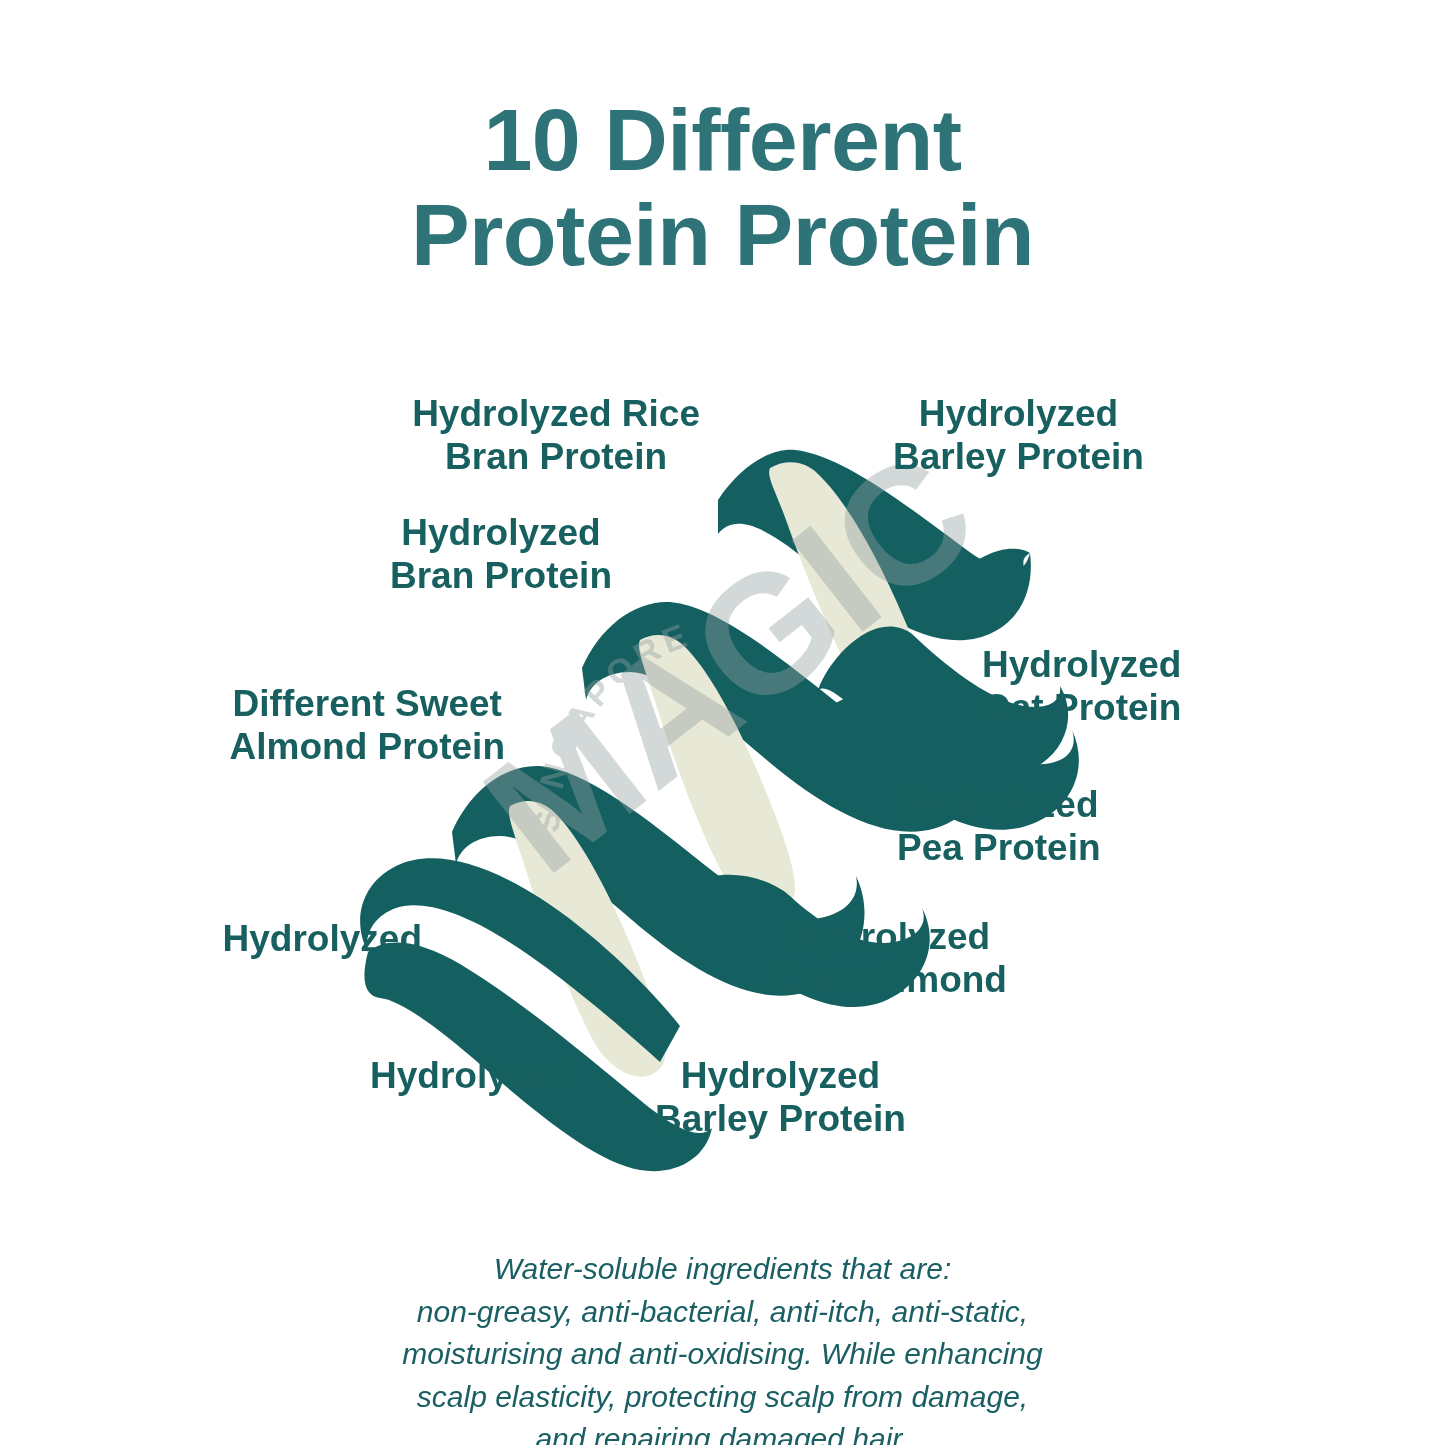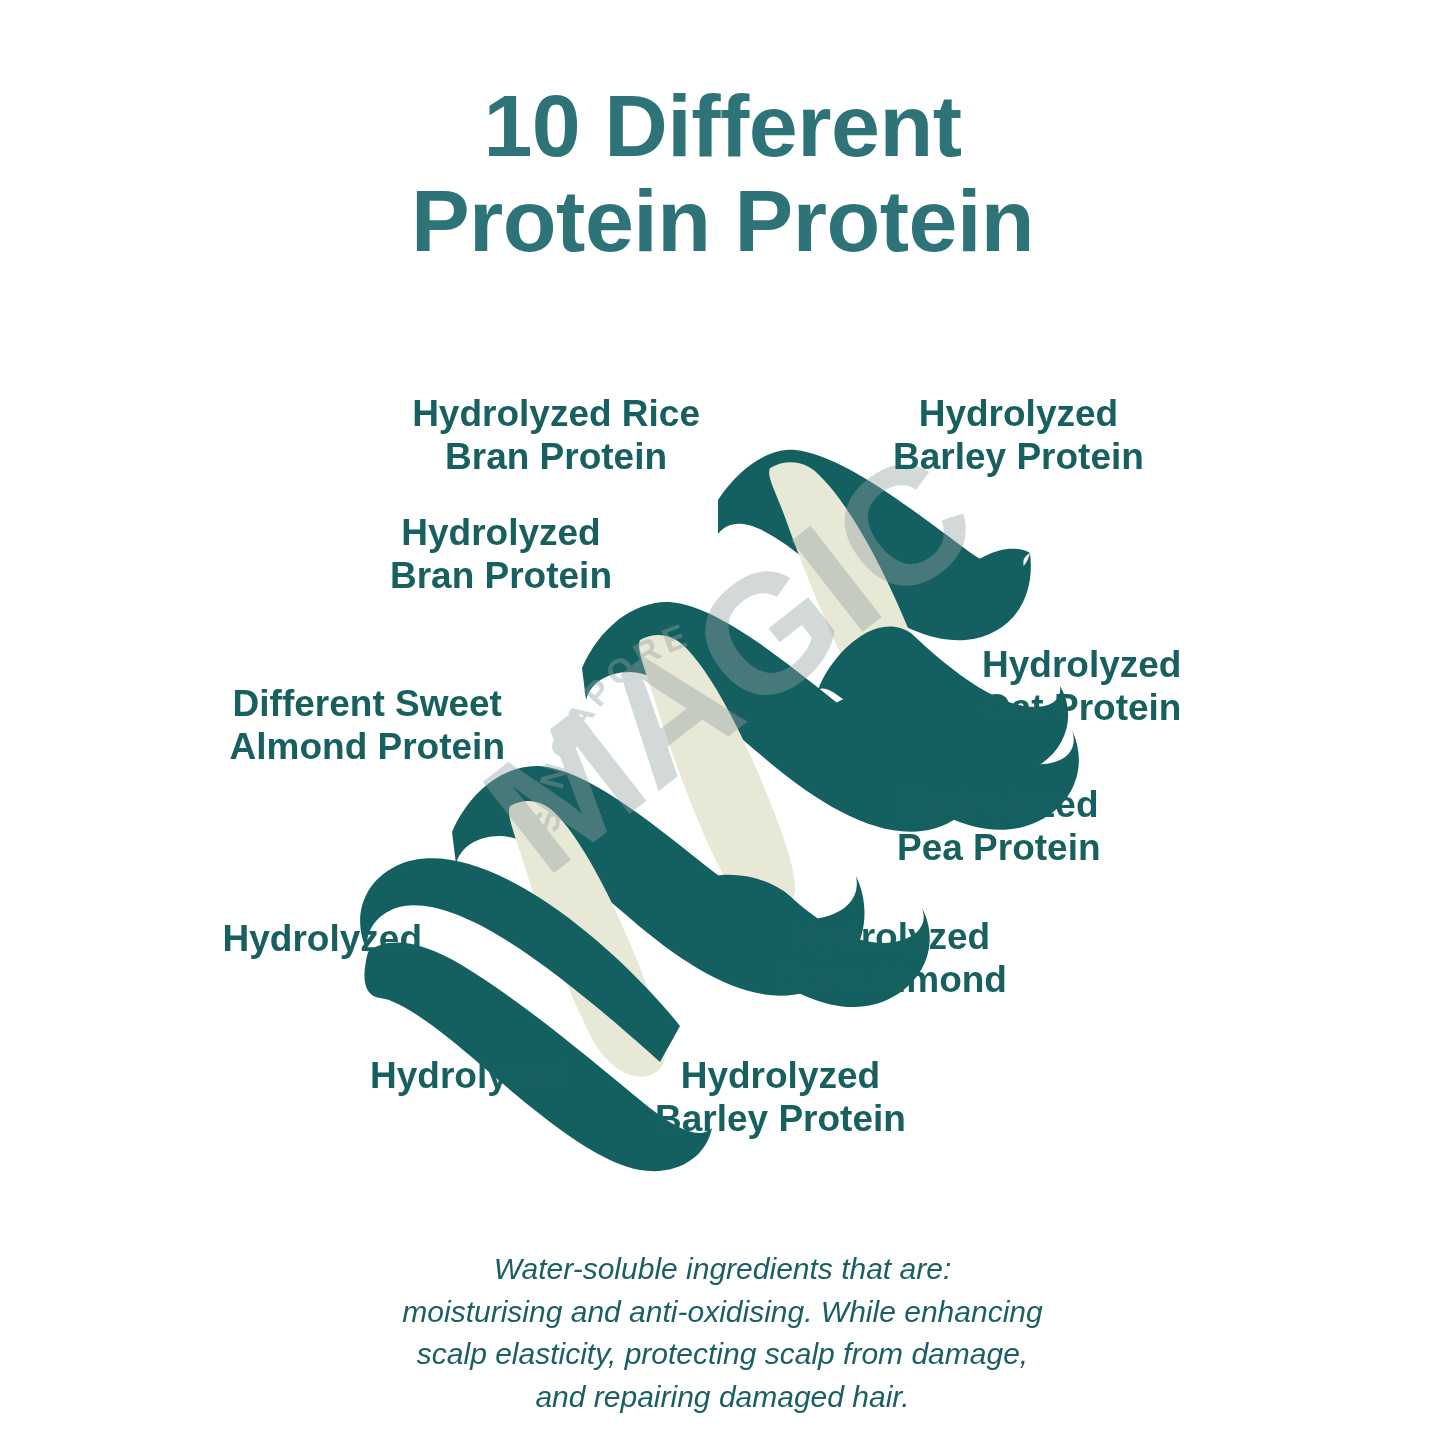--- a/index.html
+++ b/index.html
@@ -19,21 +19,21 @@
     position: relative;
     width: 1445px;
     height: 1445px;
     background: #ffffff;
   }
 
   
   .title-block {
     position: absolute;
     left: 0;
-    top: 78px;
+    top: 92px;
     width: 1445px;
     text-align: center;
     line-height: 1.08;
     color: #2E7378;
     font-weight: bold;
     font-size: 88px;
     letter-spacing: -0.5px;
   }
   .title-line { display: block; white-space: nowrap; }
 
@@ -275,18 +275,19 @@
     <span class="ln">Hydrolyzed</span>
   </div>
 
   <div class="label align-left" id="label-wheat">
     <span class="ln">Hydrolyzed</span>
     <span class="ln">Barley Protein</span>
   </div>
 
   <div class="footer-text">
     <span class="ln">Water-soluble ingredients that are:</span>
+    <span class="ln">non-greasy, anti-bacterial, anti-itch, anti-static,</span>
     <span class="ln">moisturising and anti-oxidising. While enhancing</span>
     <span class="ln">scalp elasticity, protecting scalp from damage,</span>
     <span class="ln">and repairing damaged hair.</span>
   </div>
 
 </div>
 
 </body></html>

